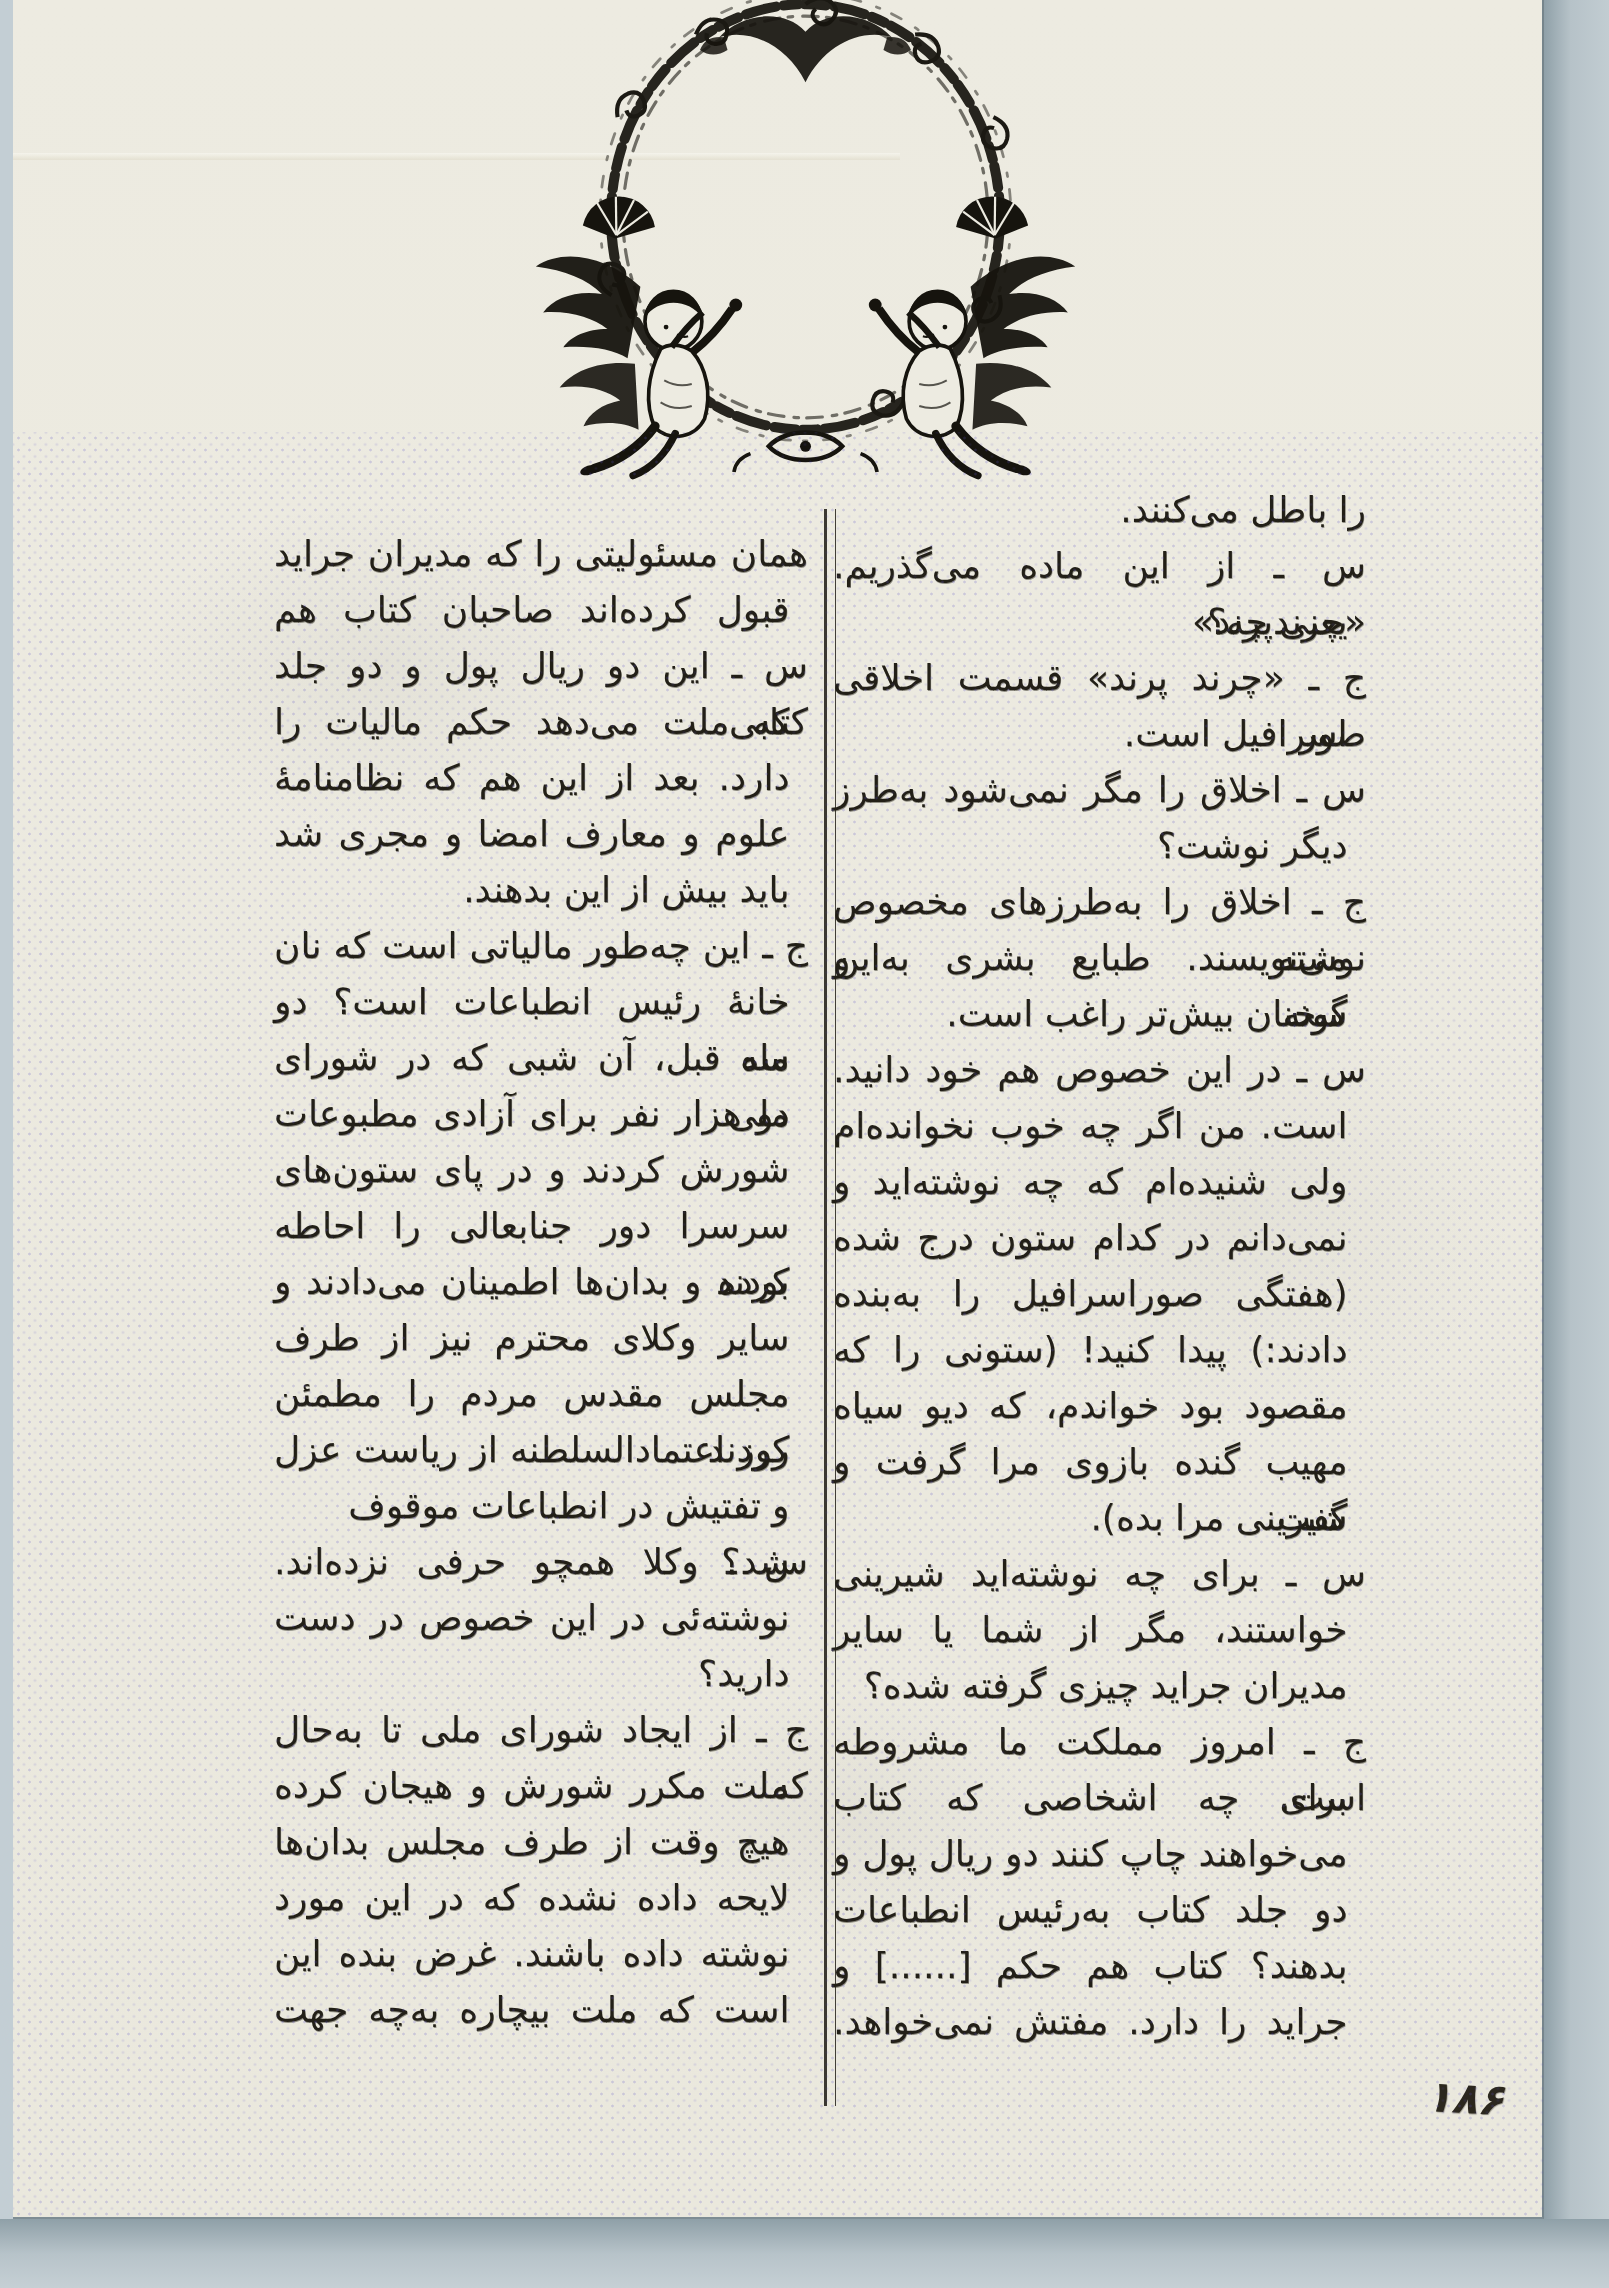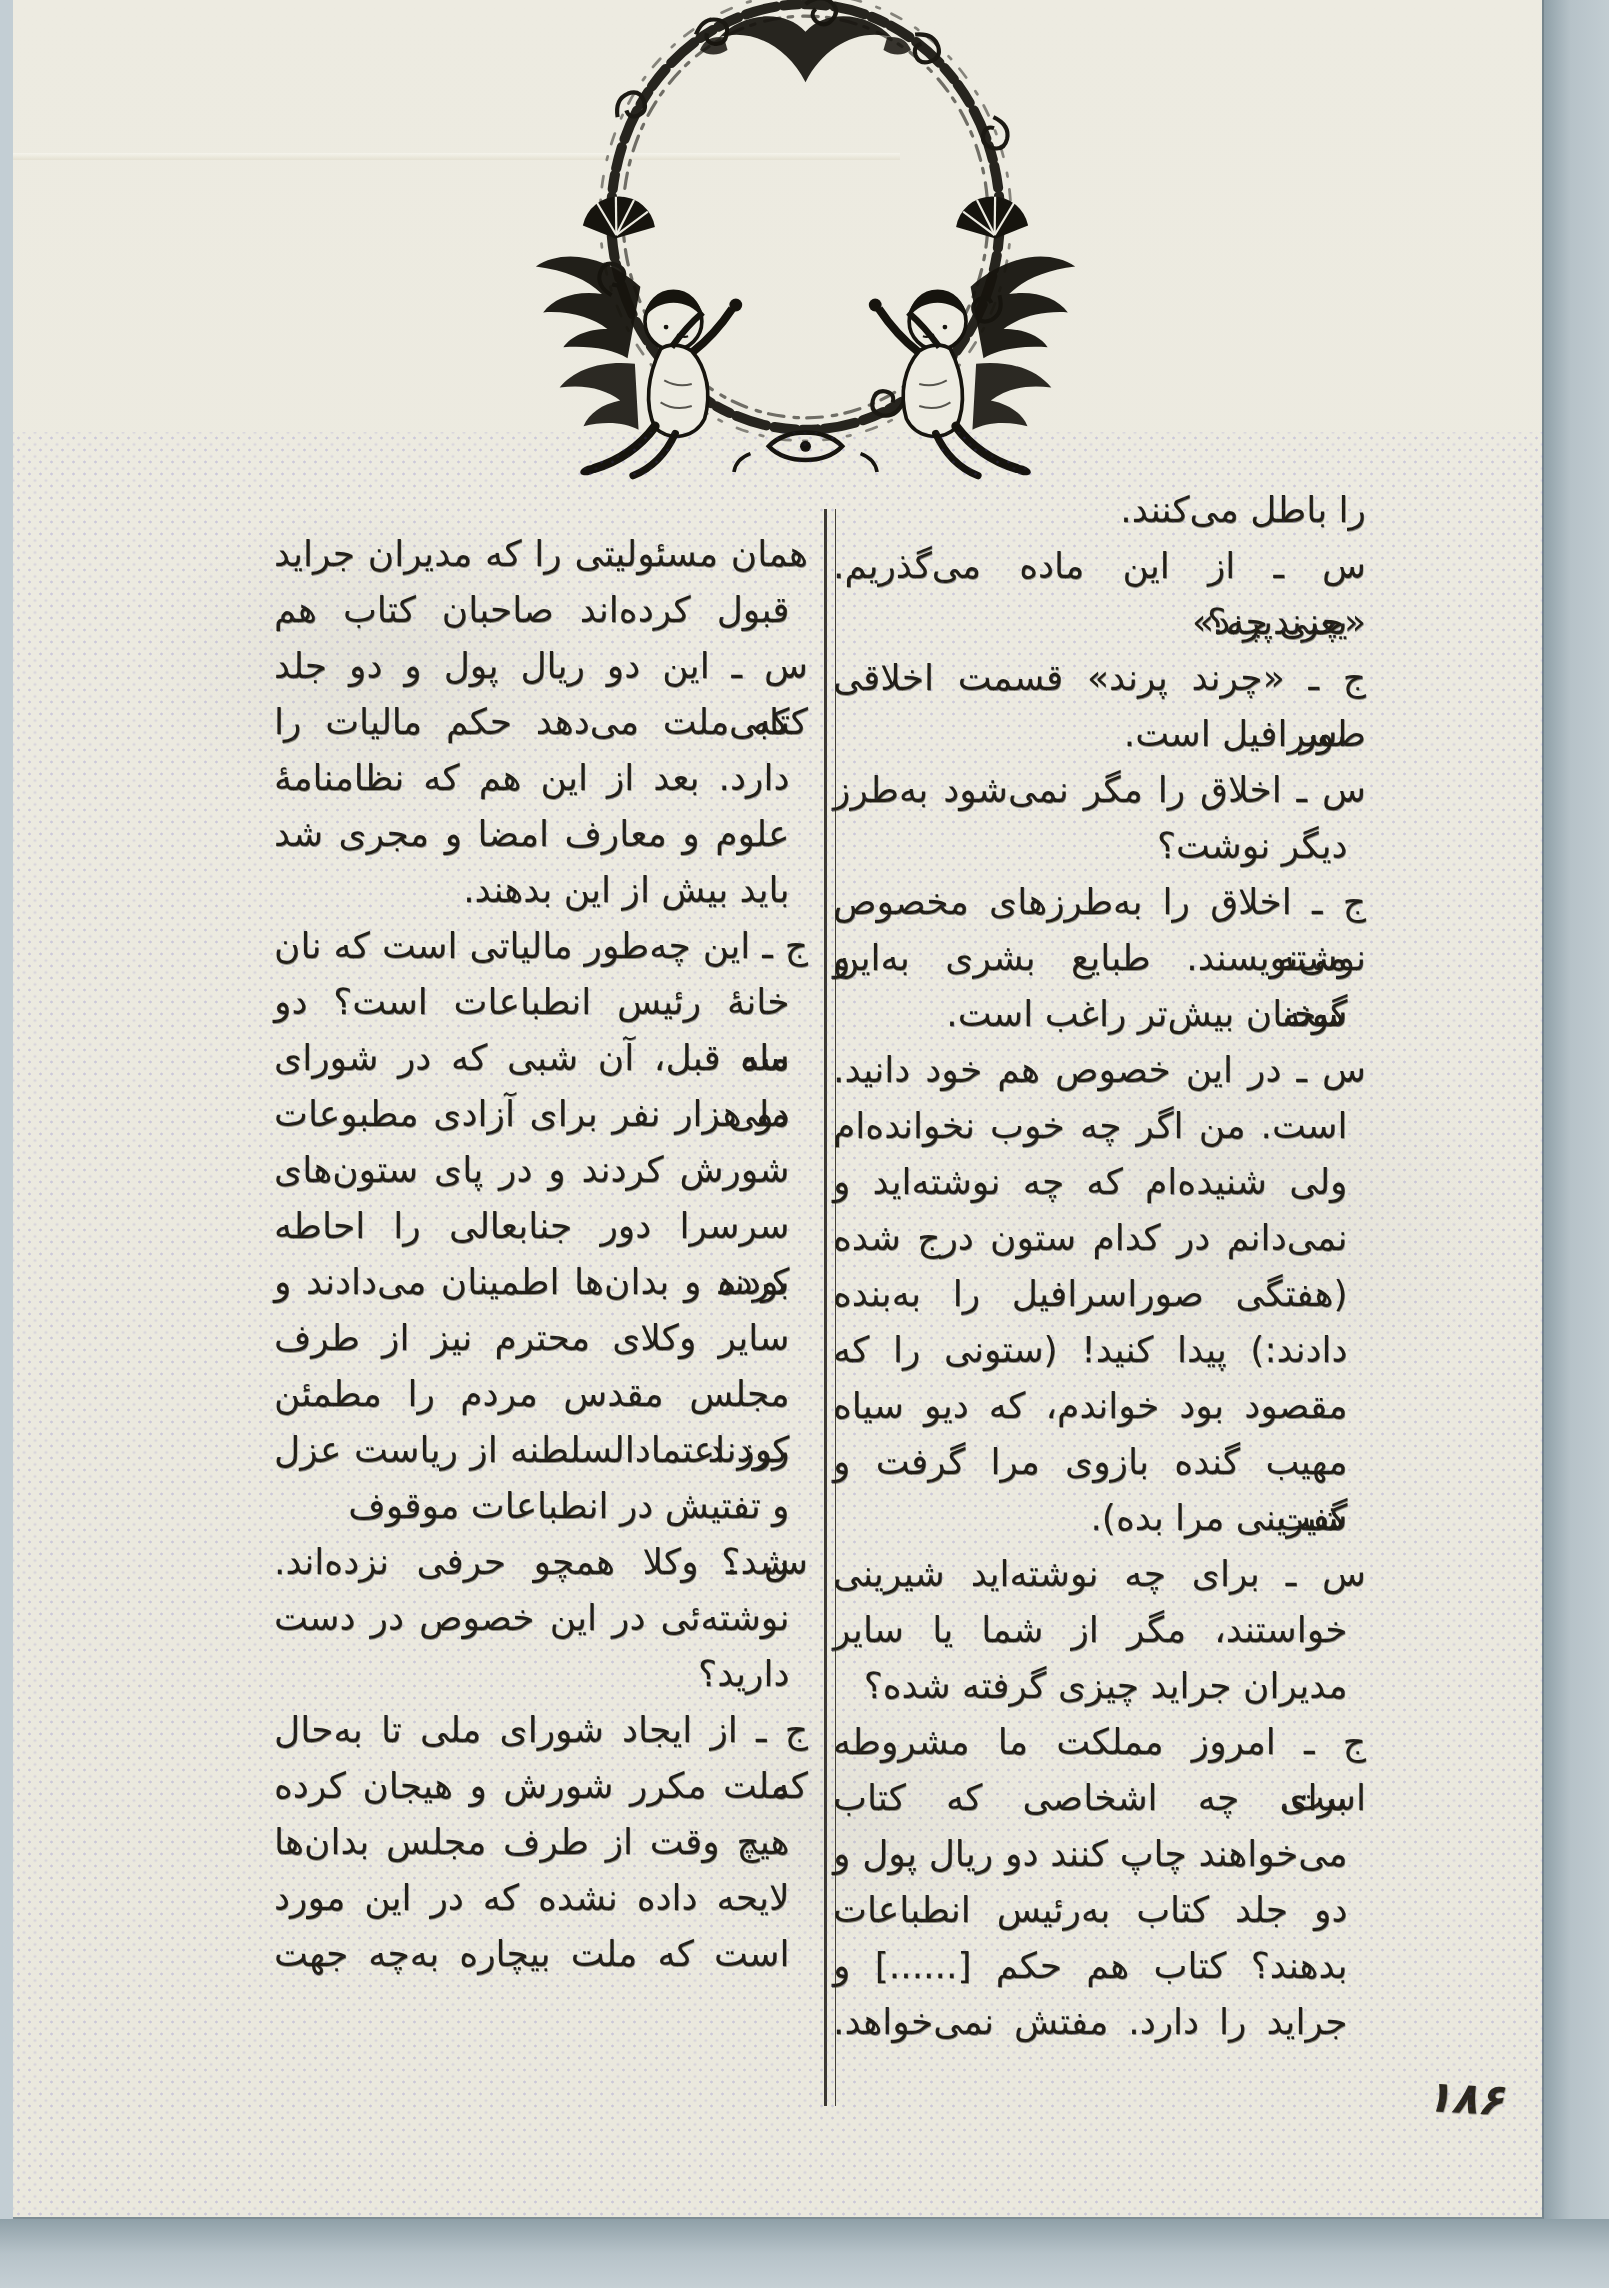--- a/index.html
+++ b/index.html
@@ -173,20 +173,21 @@
       <div class="line just ind">مجلس مقدس مردم را مطمئن کردند</div>
       <div class="line just ind">روز اعتمادالسلطنه از ریاست عزل</div>
       <div class="line short ind">و تفتیش در انطباعات موقوف شد؟</div>
       <div class="line just">س ـ وکلا همچو حرفی نزده‌اند.</div>
       <div class="line just ind">نوشته‌ئی در این خصوص در دست</div>
       <div class="line short ind">دارید؟</div>
       <div class="line just">ج ـ از ایجاد شورای ملی تا به‌حال که</div>
       <div class="line just ind">ملت مکرر شورش و هیجان کرده</div>
       <div class="line just ind">هیچ وقت از طرف مجلس بدان‌ها</div>
       <div class="line just ind">لایحه داده نشده که در این مورد</div>
+      <div class="line just ind">نوشته داده باشند. غرض بنده این</div>
       <div class="line just ind">است که ملت بیچاره به‌چه جهت</div>
     </div>
 
   <div id="pagenum">۱۸۶</div>
 
   <div id="halftone"></div>
 
   <div id="band-right"></div>
   <div id="band-bottom"></div>
 </div>

